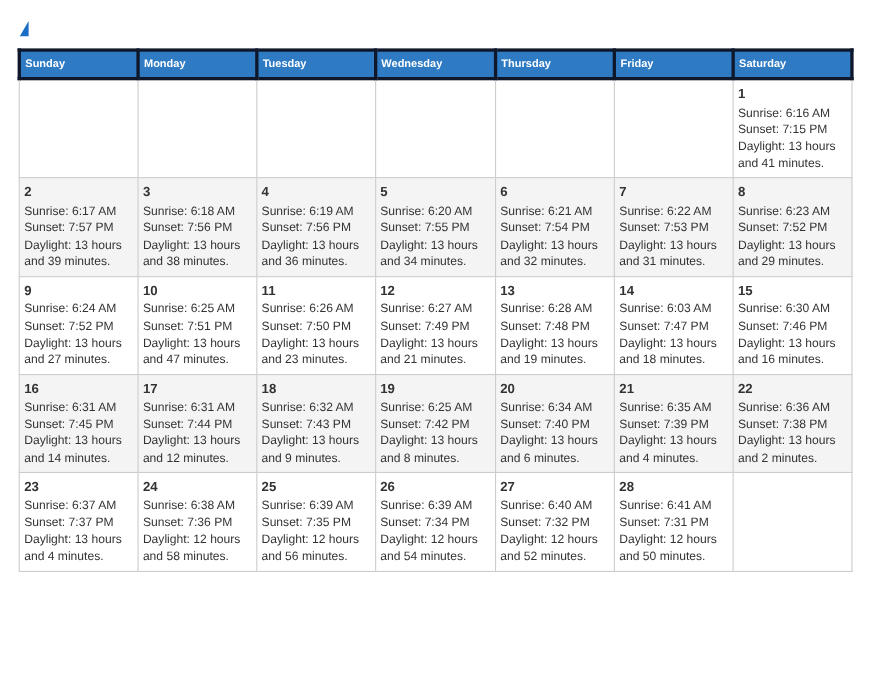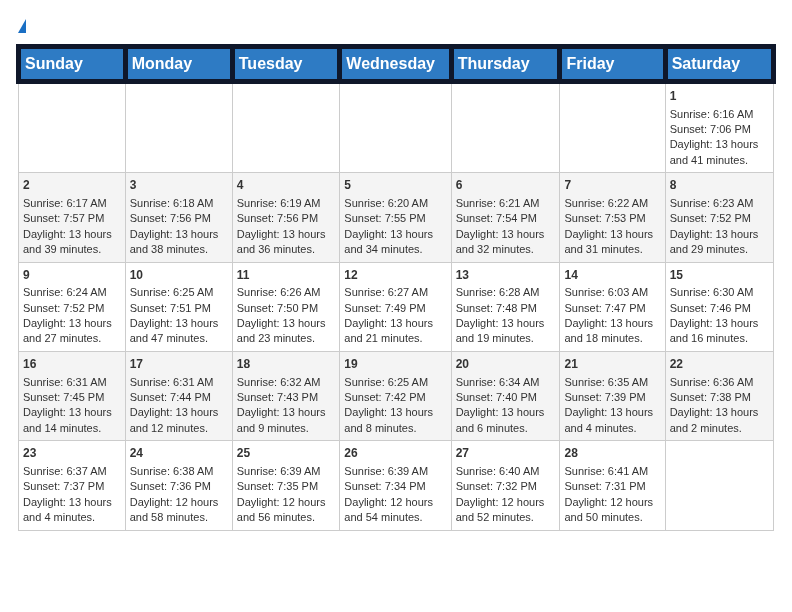--- a/index.html
+++ b/index.html
@@ -50,23 +50,23 @@
     table {
       width: 100%;
       border-collapse: collapse;
       font-size: 11px;
     }
     thead tr th {
       background-color: #2e7bc4;
       color: #fff;
       padding: 6px 4px;
       text-align: left;
-      font-size: 16px;
+      font-size: 10px;
       font-weight: bold;
-      border: 5px solid #0f172a;
+      border: 3px solid #0f172a;
     }
     tbody tr td {
       border: 1px solid #ccc;
       vertical-align: top;
       padding: 4px;
       height: 85px;
       width: 113px;
       color: #333;
       line-height: 1.4;
     }
@@ -121,21 +121,21 @@
   <tr>
         <td class="empty-cell"></td>
         <td class="empty-cell"></td>
         <td class="empty-cell"></td>
         <td class="empty-cell"></td>
         <td class="empty-cell"></td>
         <td class="empty-cell"></td>
         <td>
           <span class="day-num">1</span>
           <div>Sunrise: 6:16 AM</div>
-          <div>Sunset: 7:06 PM</div>
+          <div>Sunset: 7:15 PM</div>
           <div>Daylight: 13 hours</div>
           <div>and 41 minutes.</div>
         </td>
       </tr>
       <tr>
         <td>
           <span class="day-num">2</span>
           <div>Sunrise: 6:17 AM</div>
           <div>Sunset: 7:57 PM</div>
           <div>Daylight: 13 hours</div>

